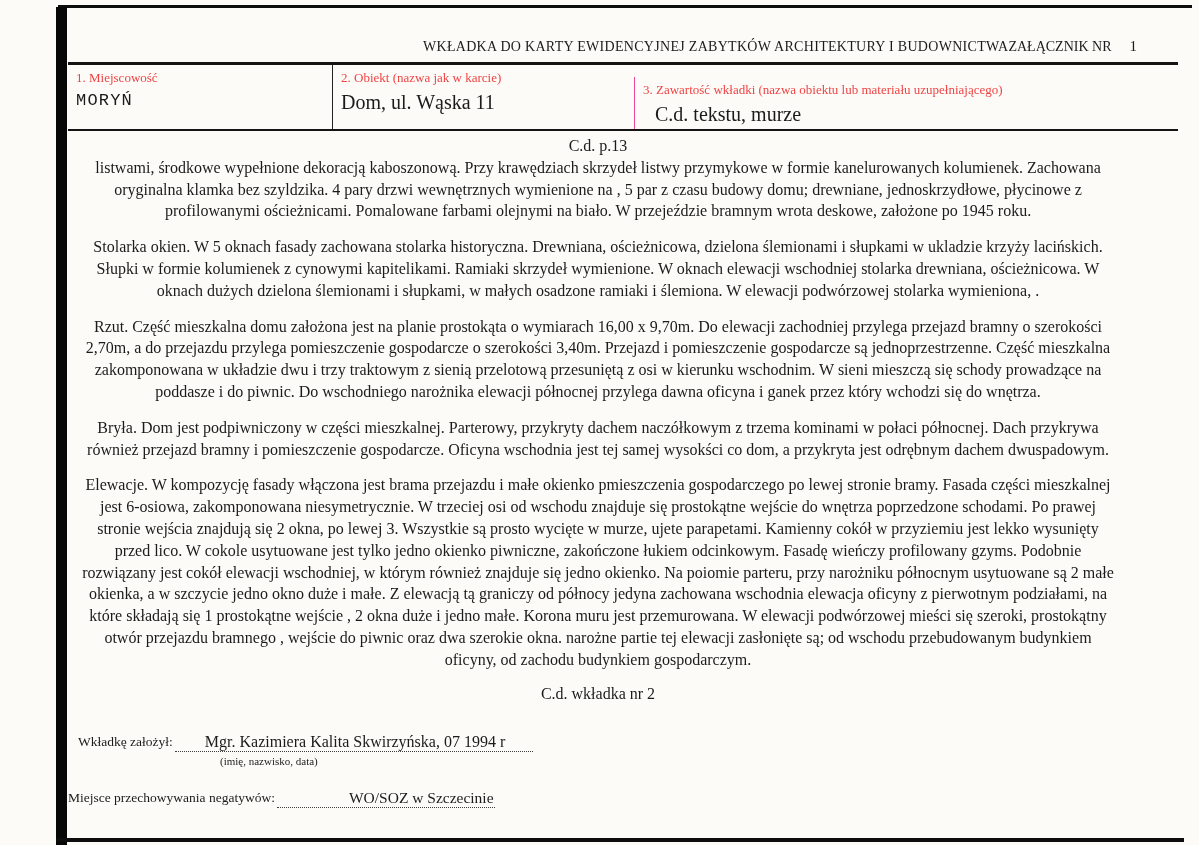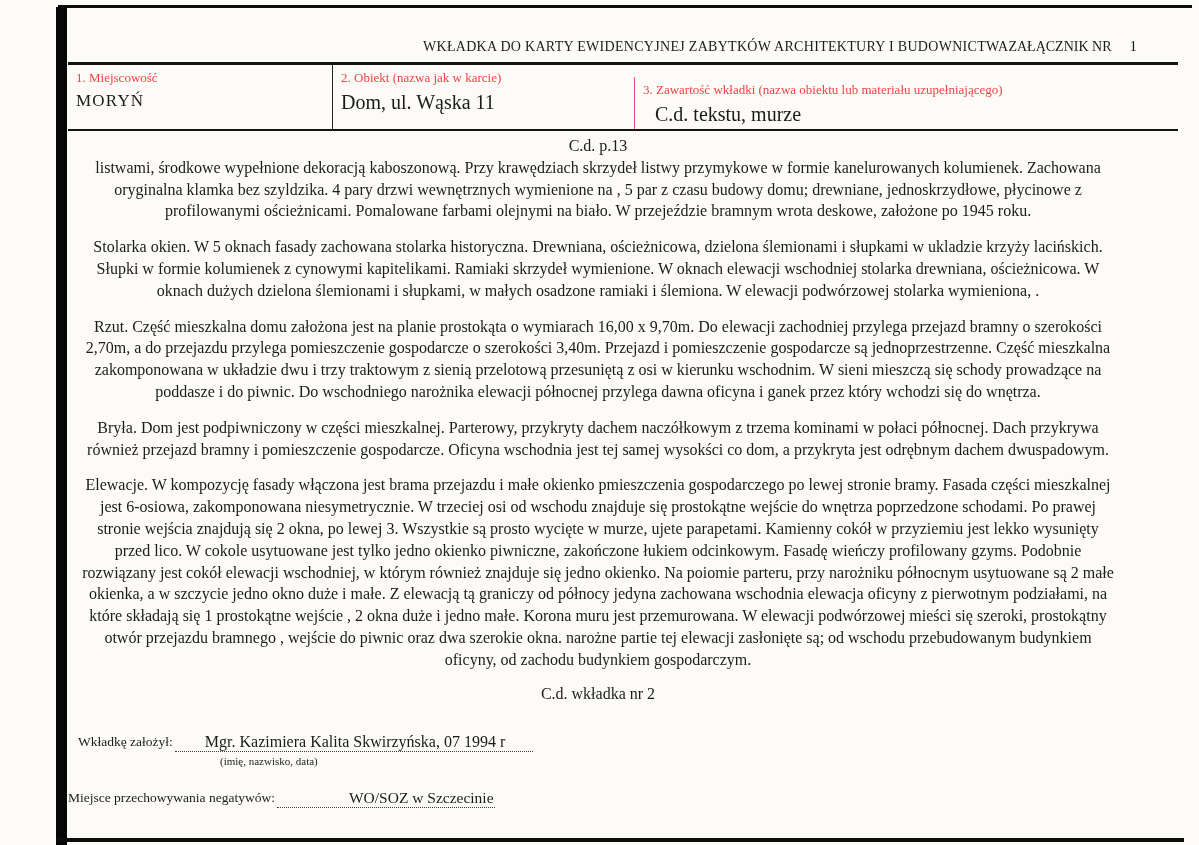--- a/index.html
+++ b/index.html
@@ -32,21 +32,21 @@
   .info-table {
     position: absolute; left: 68px; right: 21px; top: 65px; height: 66px;
     display: flex; border-bottom: 2px solid #141414; box-sizing: border-box;
   }
   .info-cell { box-sizing: border-box; padding: 5px 8px 0 8px; }
   .info-cell.c1 { width: 264px; }
   .info-cell.c2 { width: 302px; border-left: 1px solid #222; }
   .info-cell.c3 { flex: 1; border-left: 1px solid #ec4899; margin-top: 12px; }
   .field-label { font-size: 13px; color: #ef4444; }
   .field-value { font-size: 20px; margin-top: 5px; }
-  .info-cell.c1 .field-value { font-size: 17px; letter-spacing: 1.2px; }
+  .info-cell.c1 .field-value { font-size: 17px; letter-spacing: 1.2px; font-family: Liberation Mono, monospace; }
   .info-cell.c3 .field-value { padding-left: 12px; }
 
   
   .body-text {
     position: absolute; left: 78px; top: 135px; width: 1040px;
     font-size: 16px; line-height: 21.8px; text-align: center;
   }
   .body-text p { margin: 0 0 14px 0; }
   .body-text .lead { margin: 0; }
   .body-text .closing { margin: 12px; }

